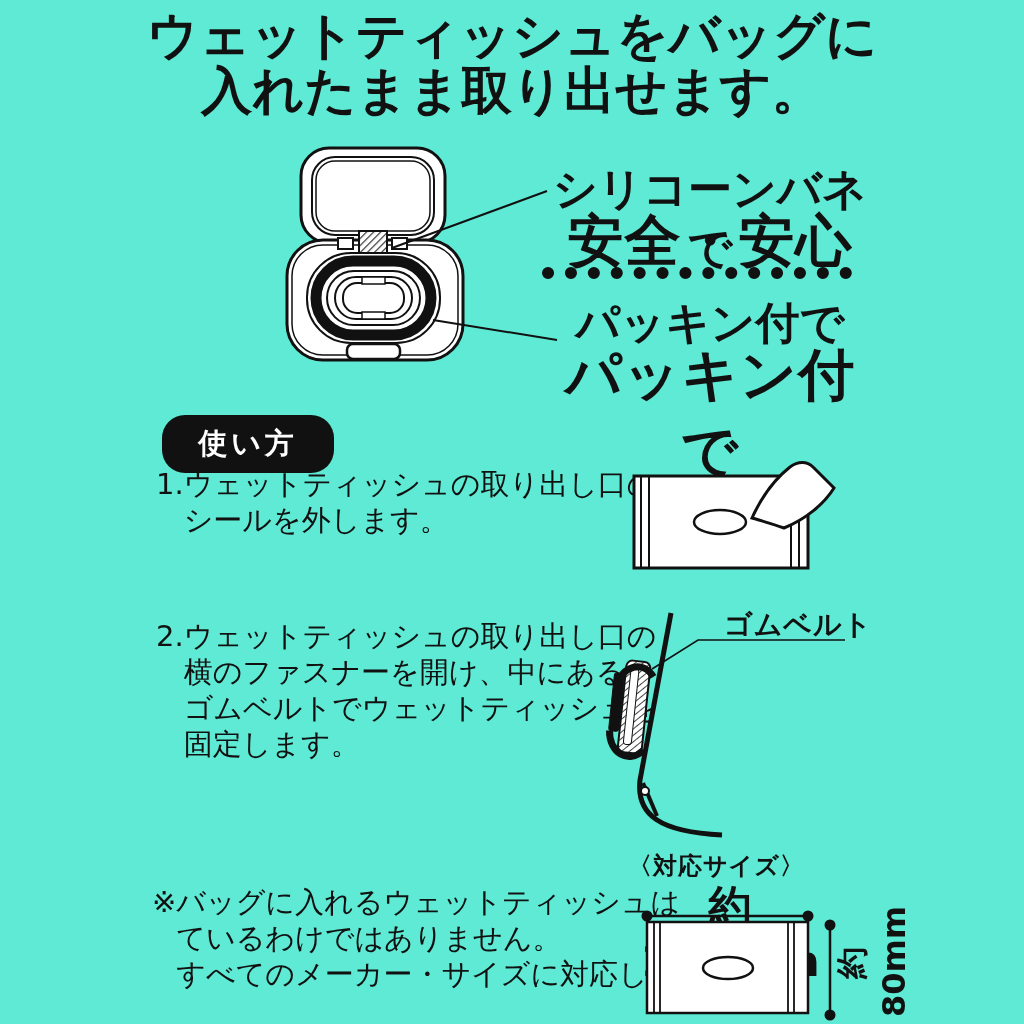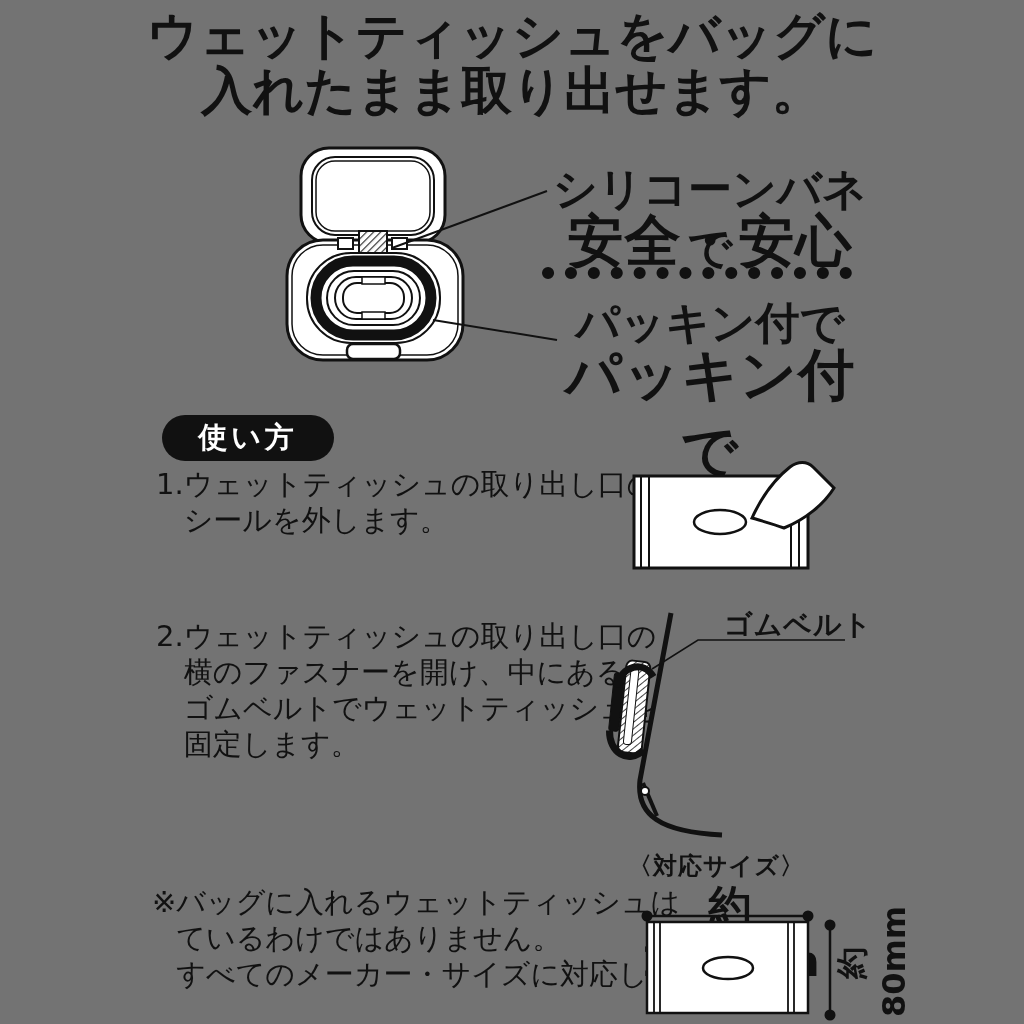--- a/index.html
+++ b/index.html
@@ -1,17 +1,17 @@
 <!DOCTYPE html>
 <html><head>
 <meta charset="utf-8">
 <style>
   html,body { margin:0; padding:0; background:#fff; }
   .page {
-    position:relative; width:1024px; height:1024px; background:#737373;
+    position:relative; width:1024px; height:1024px; background:#5eead4;
     font-family:"DejaVu Sans","Liberation Sans",sans-serif; color:#111; overflow:hidden;
   }
   .abs { position:absolute; }
   
   .title { position:absolute; top:8px; left:0; width:100%; text-align:center;
            font-weight:800; font-size:51px; line-height:55px; }
   
   .badge { position:absolute; left:167px; top:158px; width:123px; height:123px;
            background:#111; border-radius:50%; color:#fff; display:flex; flex-direction:column;
            align-items:center; justify-content:center; font-size:37px; font-weight:700;
@@ -19,21 +19,21 @@
   
   .feature-lead { position:absolute; left:540px; width:340px; text-align:center;
                   font-weight:600; font-size:44px; }
   .f1-lead { top:160px; }
   .f2-lead { top:294px; }
   .feature-emph { position:absolute; left:540px; width:340px; text-align:center;
                   font-weight:800; font-size:56px; letter-spacing:1px; }
   .f1-emph { top:204px; }
   .f2-emph { top:338px; }
   
-  .usage-pill { position:absolute; left:162px; top:415px; width:172px; height:46px;
+  .usage-pill { position:absolute; left:162px; top:415px; width:172px; height:58px;
                 background:#111; border-radius:23px; color:#fff; font-size:29px; font-weight:600;
                 display:flex; align-items:center; justify-content:center; letter-spacing:4px; }
   .step { position:absolute; display:flex; font-size:29px; line-height:36px; font-weight:500; }
   .step .num { flex:0 0 auto; }
   .step1 { left:156px; top:466px; }
   .step2 { left:156px; top:618px; }
   .belt-label { position:absolute; left:724px; top:606px; font-size:28px; font-weight:600; letter-spacing:1px; }
   
   .note { position:absolute; left:152px; top:884px; display:flex; font-size:29px; line-height:36px; font-weight:500; }
   .note .note-marker { flex:0 0 auto; }

